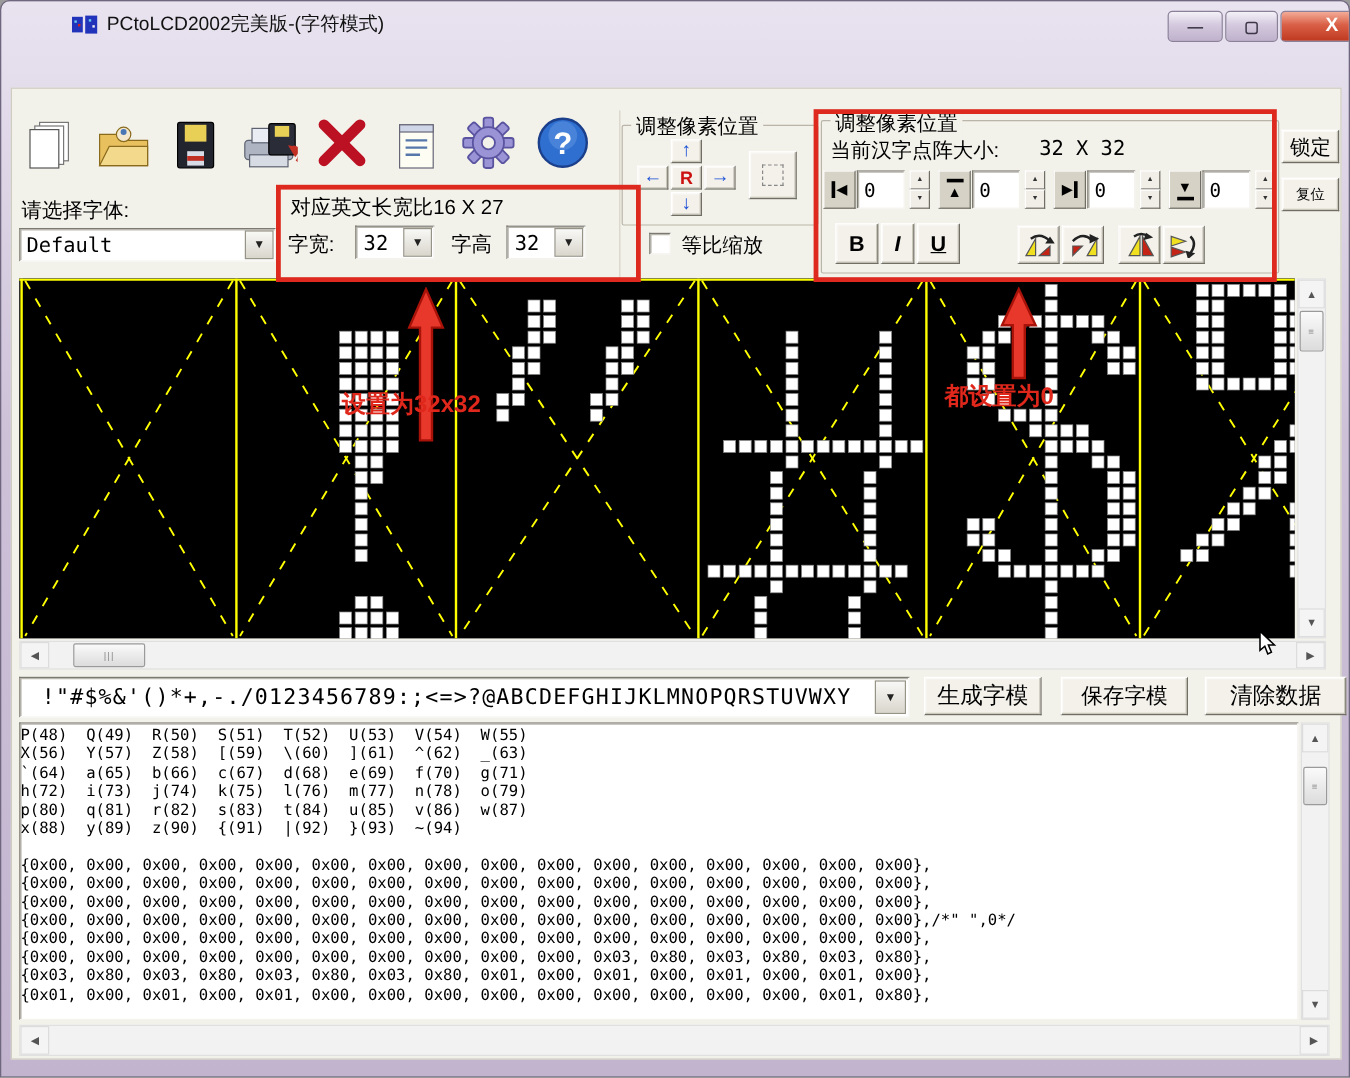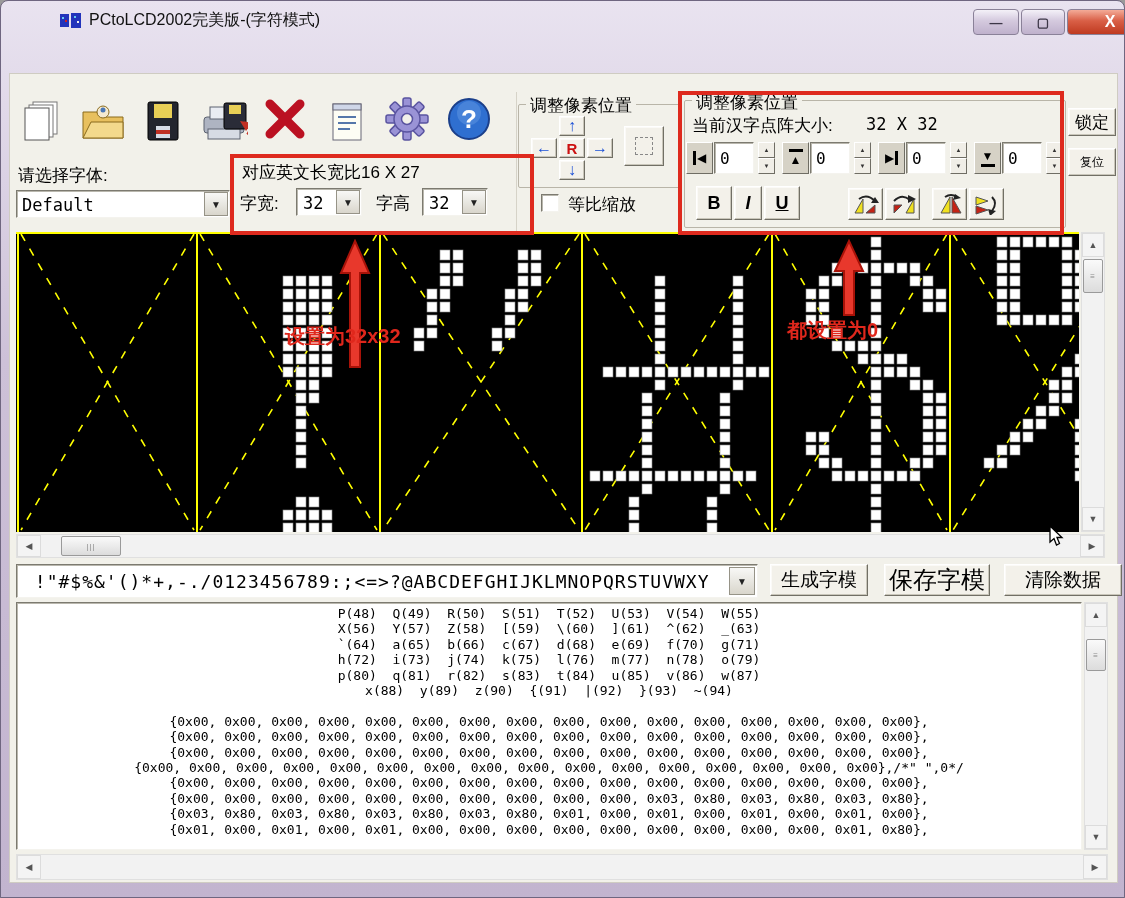--- a/index.html
+++ b/index.html
@@ -38,21 +38,21 @@
   .gbox-title{background:#f2f1ea;padding:0 4px;font-size:17px;color:#000;white-space:nowrap;}
   .toolbtn{width:46px;height:46px;display:flex;align-items:center;justify-content:center;}
   .red-note{color:#e0271c;font-weight:bold;font-size:20px;white-space:nowrap;}
   .redbox{border:4px solid #de2a1e;background:transparent;pointer-events:none;}
   
   .sb-track{background:#f2f2f2;border:1px solid #e0e0e0;}
   .sb-btn{background:#f4f4f4;border:1px solid #dcdcdc;color:#555;font-size:9px;
           display:flex;align-items:center;justify-content:center;}
   .sb-thumb{background:linear-gradient(#fafafa,#dcdcdc);border:1px solid #9a9a9a;border-radius:2px;
             display:flex;align-items:center;justify-content:center;color:#8a8a8a;font-size:8px;letter-spacing:1px;}
-  .mono{font-family:"DejaVu Sans Mono",monospace;text-align:center;}
+  .mono{font-family:"DejaVu Sans Mono",monospace;}
   .spin{width:17px;height:16px;display:flex;align-items:center;justify-content:center;
         font-size:6px;color:#333;background:#f0eee7;border:1px solid;border-color:#fff #6f6d64 #6f6d64 #fff;}
   .edgebtn{width:27px;height:32px;background:#d6d2c6;border:1px solid;border-color:#fff #6f6d64 #6f6d64 #fff;
            display:flex;align-items:center;justify-content:center;font-size:12px;color:#000;gap:1px;}
   .bar-v{width:3px;height:14px;background:#000;}
   .bar-h{width:14px;height:3px;background:#000;}
   .fmtbtn{font-size:18px;font-weight:bold;}
   pre{margin:0;}
 </style>
 </head>
@@ -645,29 +645,29 @@
       <div class="sb-btn abs" style="right:0;top:0;width:24px;height:22px">▶</div>
     </div>
 
     <div class="abs sunken" style="left:6px;top:490px;width:742px;height:34px">
       <span class="abs mono" style="left:6px;top:6px;font-size:18px;letter-spacing:1px;white-space:pre"> !"#$%&amp;'()*+,-./0123456789:;&lt;=&gt;?@ABCDEFGHIJKLMNOPQRSTUVWXY</span>
       <div class="abs combo-btn" style="right:2px;top:2px;width:26px;height:28px">▼</div>
     </div>
     <div class="abs btn" style="left:760px;top:490px;width:98px;height:32px;font-size:19px">
         <span>生成字模</span>
       </div>
-    <div class="abs btn" style="left:874px;top:490px;width:106px;height:32px;font-size:24px">
+    <div class="abs btn" style="left:874px;top:490px;width:106px;height:32px;font-size:18px">
         <span>保存字模</span>
       </div>
     <div class="abs btn" style="left:994px;top:490px;width:118px;height:32px;font-size:19px">
         <span>清除数据</span>
       </div>
 
     <div class="abs sunken" style="left:6px;top:528px;width:1066px;height:248px;overflow:hidden">
-      <pre class="mono" style="padding:3px 14px;font-size:13px;line-height:15.4px">P(48)  Q(49)  R(50)  S(51)  T(52)  U(53)  V(54)  W(55)
+      <pre class="mono" style="padding:3px 0;font-size:13px;line-height:15.4px">P(48)  Q(49)  R(50)  S(51)  T(52)  U(53)  V(54)  W(55)
 X(56)  Y(57)  Z(58)  [(59)  \(60)  ](61)  ^(62)  _(63)
 `(64)  a(65)  b(66)  c(67)  d(68)  e(69)  f(70)  g(71)
 h(72)  i(73)  j(74)  k(75)  l(76)  m(77)  n(78)  o(79)
 p(80)  q(81)  r(82)  s(83)  t(84)  u(85)  v(86)  w(87)
 x(88)  y(89)  z(90)  {(91)  |(92)  }(93)  ~(94)
 
 {0x00, 0x00, 0x00, 0x00, 0x00, 0x00, 0x00, 0x00, 0x00, 0x00, 0x00, 0x00, 0x00, 0x00, 0x00, 0x00},
 {0x00, 0x00, 0x00, 0x00, 0x00, 0x00, 0x00, 0x00, 0x00, 0x00, 0x00, 0x00, 0x00, 0x00, 0x00, 0x00},
 {0x00, 0x00, 0x00, 0x00, 0x00, 0x00, 0x00, 0x00, 0x00, 0x00, 0x00, 0x00, 0x00, 0x00, 0x00, 0x00},
 {0x00, 0x00, 0x00, 0x00, 0x00, 0x00, 0x00, 0x00, 0x00, 0x00, 0x00, 0x00, 0x00, 0x00, 0x00, 0x00},/*" ",0*/

